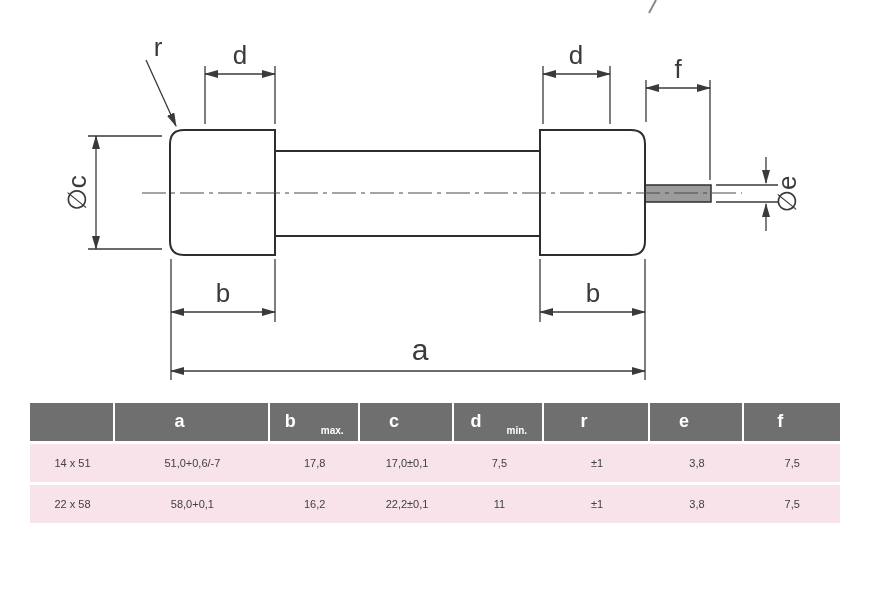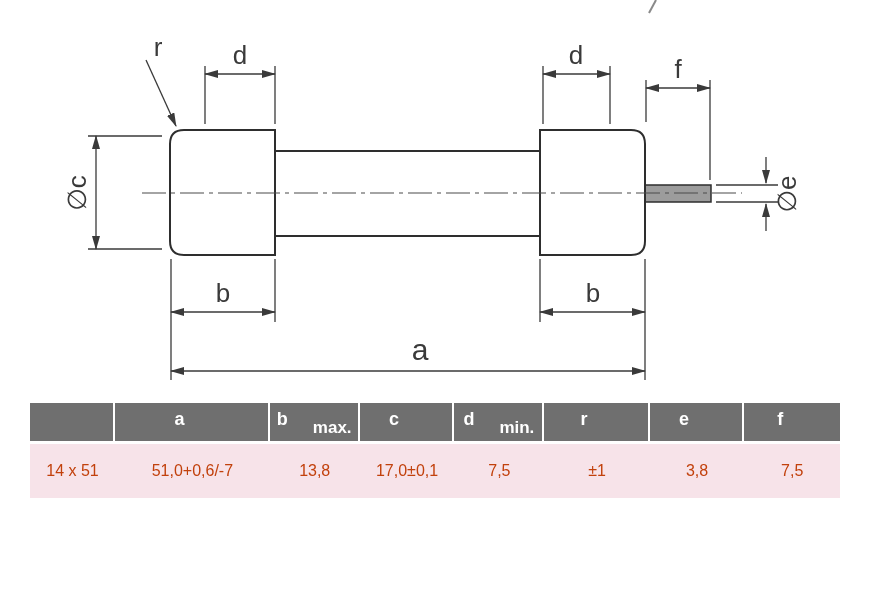--- a/index.html
+++ b/index.html
@@ -45,36 +45,36 @@
     font-weight: bold;
     font-size: 18px;
     height: 38px;
     text-align: center;
     vertical-align: middle;
     border-right: 2px solid #ffffff;
     padding: 0;
   }
   table.dims-table th:last-child { border-right: none; }
   table.dims-table th sub {
-    font-size: 17px;
+    font-size: 10px;
     font-weight: bold;
     position: relative;
     bottom: -3px;
     left: 1px;
     padding-left: 24px;
   }
   table.dims-table td {
     background: #f7e3e9;
-    color: #c2410c;
-    font-size: 16px;
+    color: #404040;
+    font-size: 11px;
     height: 38px;
     text-align: center;
     vertical-align: middle;
     border-top: 3px solid #ffffff;
-    padding: 8px;
+    padding: 0;
   }
 </style>
 </head>
 <body>
 
 <div class="page">
 
   <svg class="drawing-svg" width="871" height="400" viewBox="0 0 871 400">
     <defs>
       <marker id="arrE" orient="auto" markerUnits="userSpaceOnUse" markerWidth="14" markerHeight="8" refX="13" refY="4">
@@ -177,23 +177,33 @@
           <th><span>d</span><sub>min.</sub></th>
           <th><span>r</span><sub></sub></th>
           <th><span>e</span><sub></sub></th>
           <th><span>f</span><sub></sub></th>
         </tr>
       </thead>
       <tbody>
         <tr>
           <td>14 x 51</td>
           <td>51,0+0,6/-7</td>
-          <td>13,8</td>
+          <td>17,8</td>
           <td>17,0±0,1</td>
           <td>7,5</td>
+          <td>±1</td>
+          <td>3,8</td>
+          <td>7,5</td>
+        </tr>
+        <tr>
+          <td>22 x 58</td>
+          <td>58,0+0,1</td>
+          <td>16,2</td>
+          <td>22,2±0,1</td>
+          <td>11</td>
           <td>±1</td>
           <td>3,8</td>
           <td>7,5</td>
         </tr>
       </tbody>
     </table>
   </div>
 
 </div>
 

